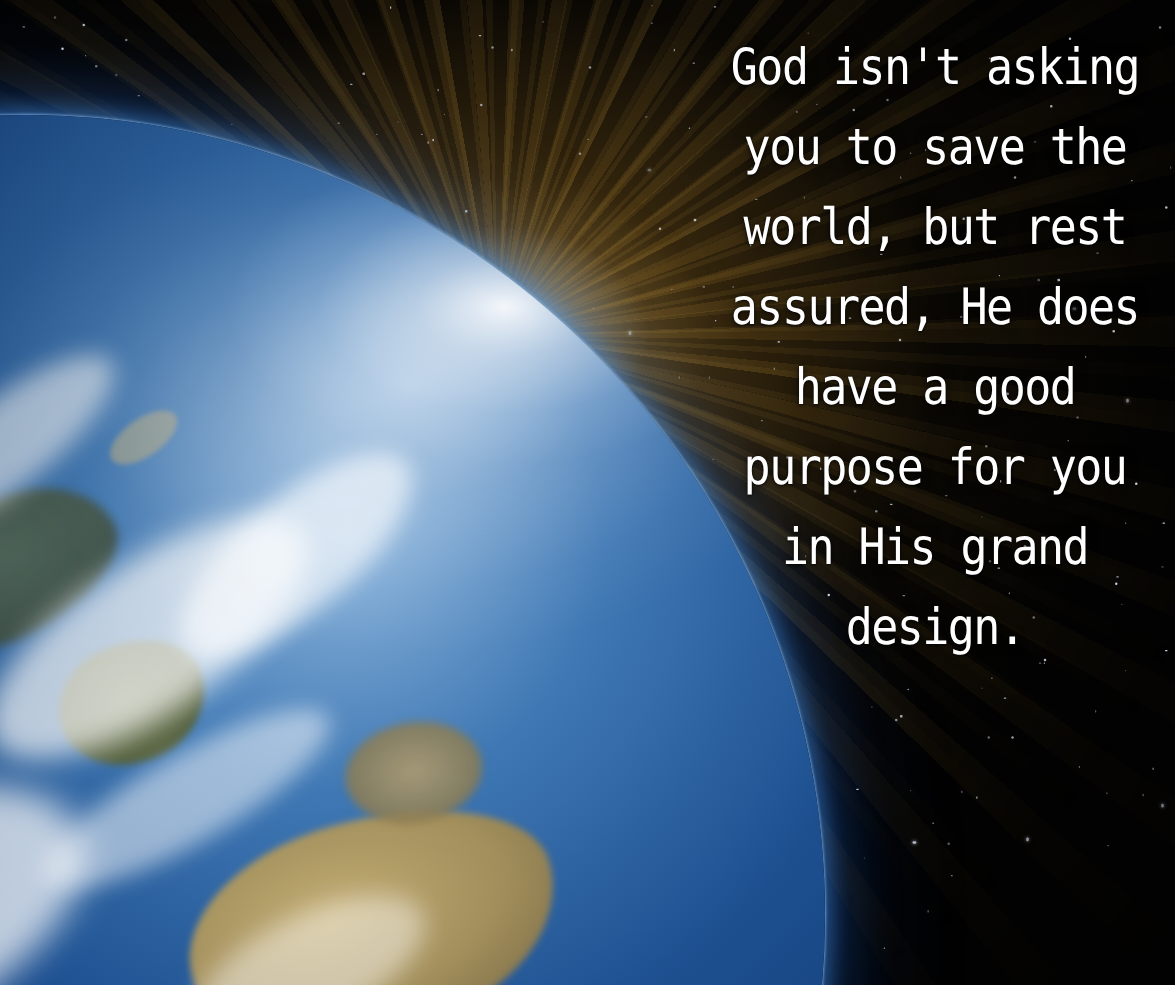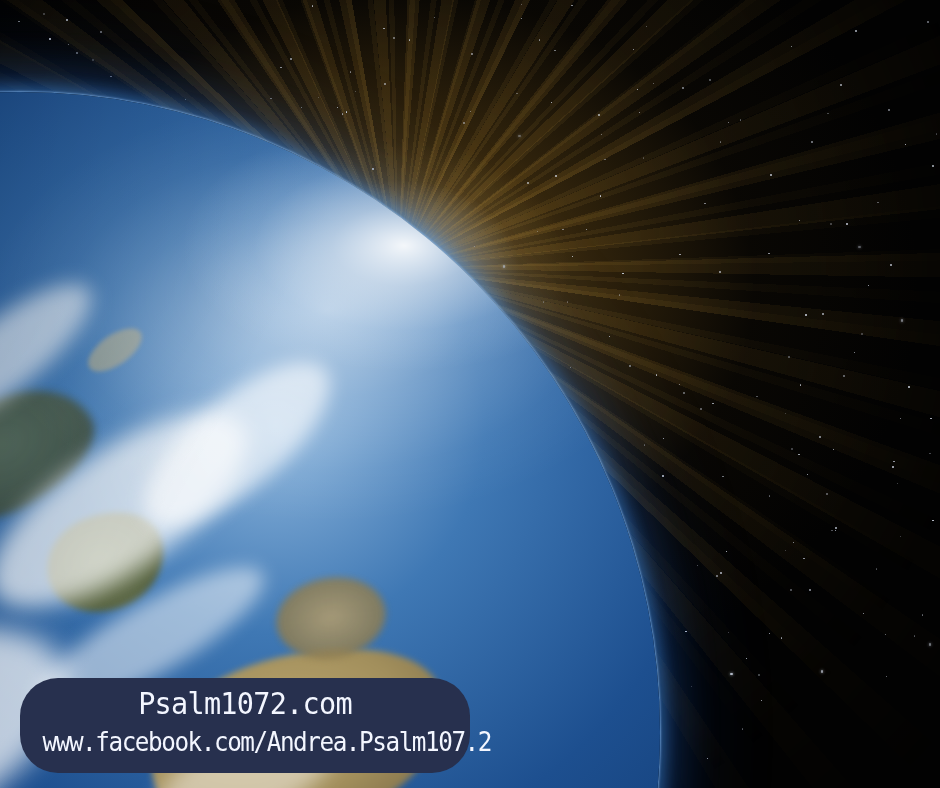--- a/index.html
+++ b/index.html
@@ -430,19 +430,25 @@
 
         <span class="c12"></span>
       </div>
       <div class="layer haze"></div>
       <div class="layer nightside"></div>
       <div class="layer limb"></div>
       <div class="layer limb-glowpoint"></div>
     </div>
   </div>
 
-
-  <div class="banner">
-    <div class="site">Psalm1072.com</div>
-    <div class="fb">www.facebook.com/Andrea.Psalm107.2</div>
+  <div class="quote">
+    <span class="line">God isn't asking</span>
+    <span class="line">you to save the</span>
+    <span class="line">world, but rest</span>
+    <span class="line">assured, He does</span>
+    <span class="line">have a good</span>
+    <span class="line">purpose for you</span>
+    <span class="line">in His grand</span>
+    <span class="line">design.</span>
   </div>
 
+
 </div>
 
 </body></html>

